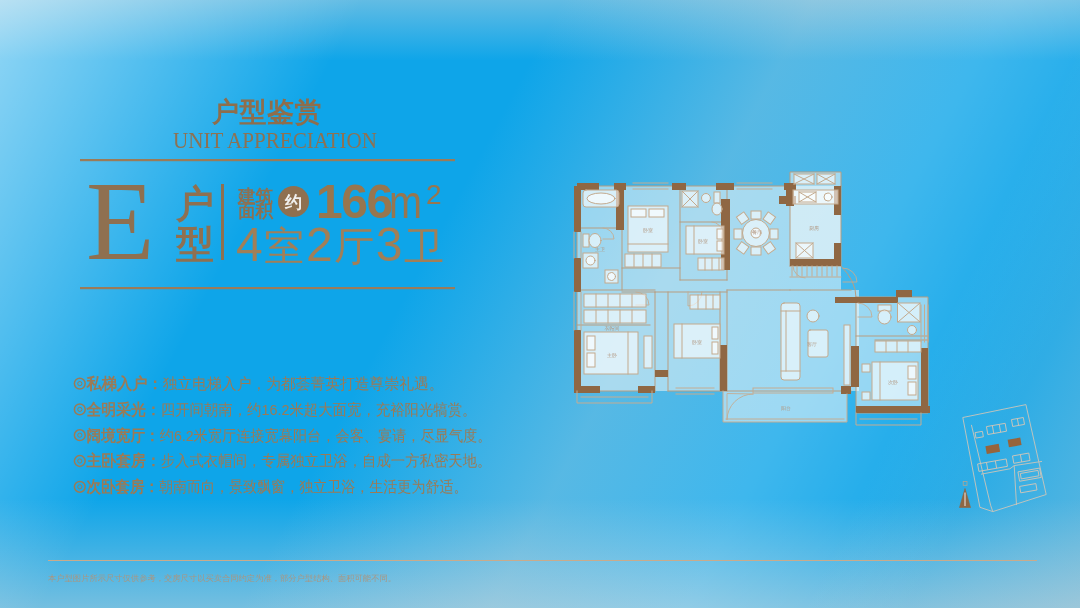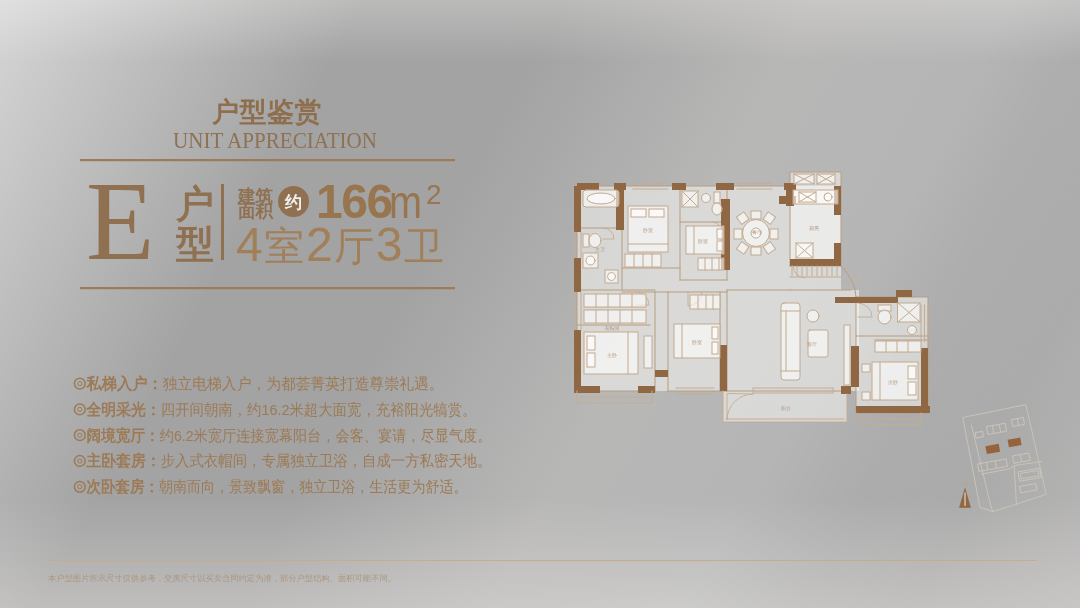--- a/index.html
+++ b/index.html
@@ -1,17 +1,17 @@
 <!DOCTYPE html>
 <html><head>
 <meta charset="utf-8">
 <style>
 html,body{margin:0;padding:0;}
 body{width:1080px;height:608px;overflow:hidden;font-family:"Liberation Sans",sans-serif;background:#efeeec;}
-.page{position:relative;width:1080px;height:608px;background:#a3a3a3;overflow:hidden;}
+.page{position:relative;width:1080px;height:608px;background:#0ea5e9;overflow:hidden;}
 .bgshade{position:absolute;inset:0;
  background:
   linear-gradient(118deg, rgba(255,255,255,0.55) 0%, rgba(255,255,255,0) 26%),
   linear-gradient(118deg, rgba(223,221,219,0) 40%, rgba(223,221,219,0.35) 58%, rgba(255,255,255,0.2) 72%, rgba(223,221,219,0) 88%),
   linear-gradient(296deg, rgba(213,211,209,0.4) 0%, rgba(213,211,209,0) 20%),
   linear-gradient(180deg, rgba(224,222,220,0.4) 0%, rgba(255,255,255,0) 10%, rgba(255,255,255,0) 82%, rgba(219,217,215,0.5) 100%);
 }
 svg{position:absolute;left:0;top:0;}
 </style>
 </head>

